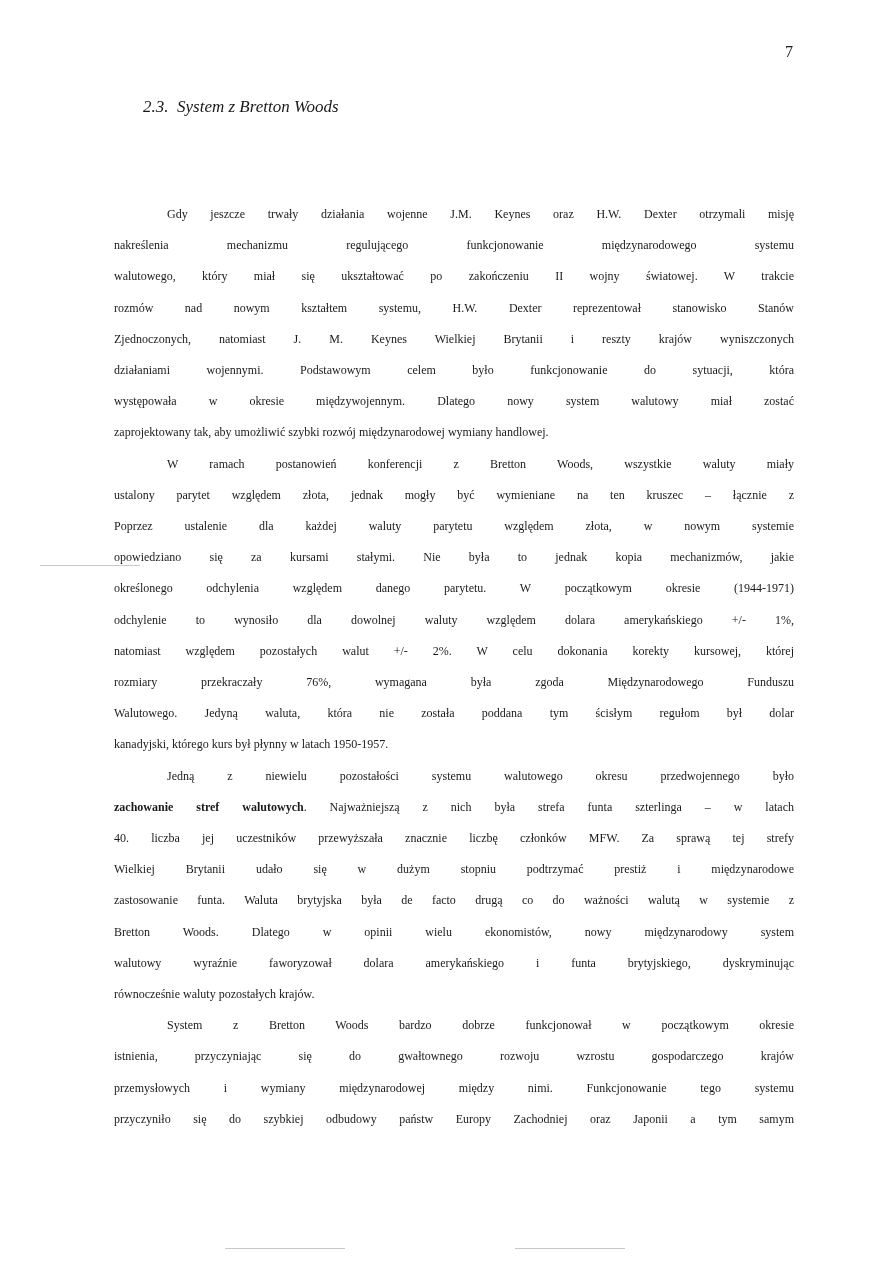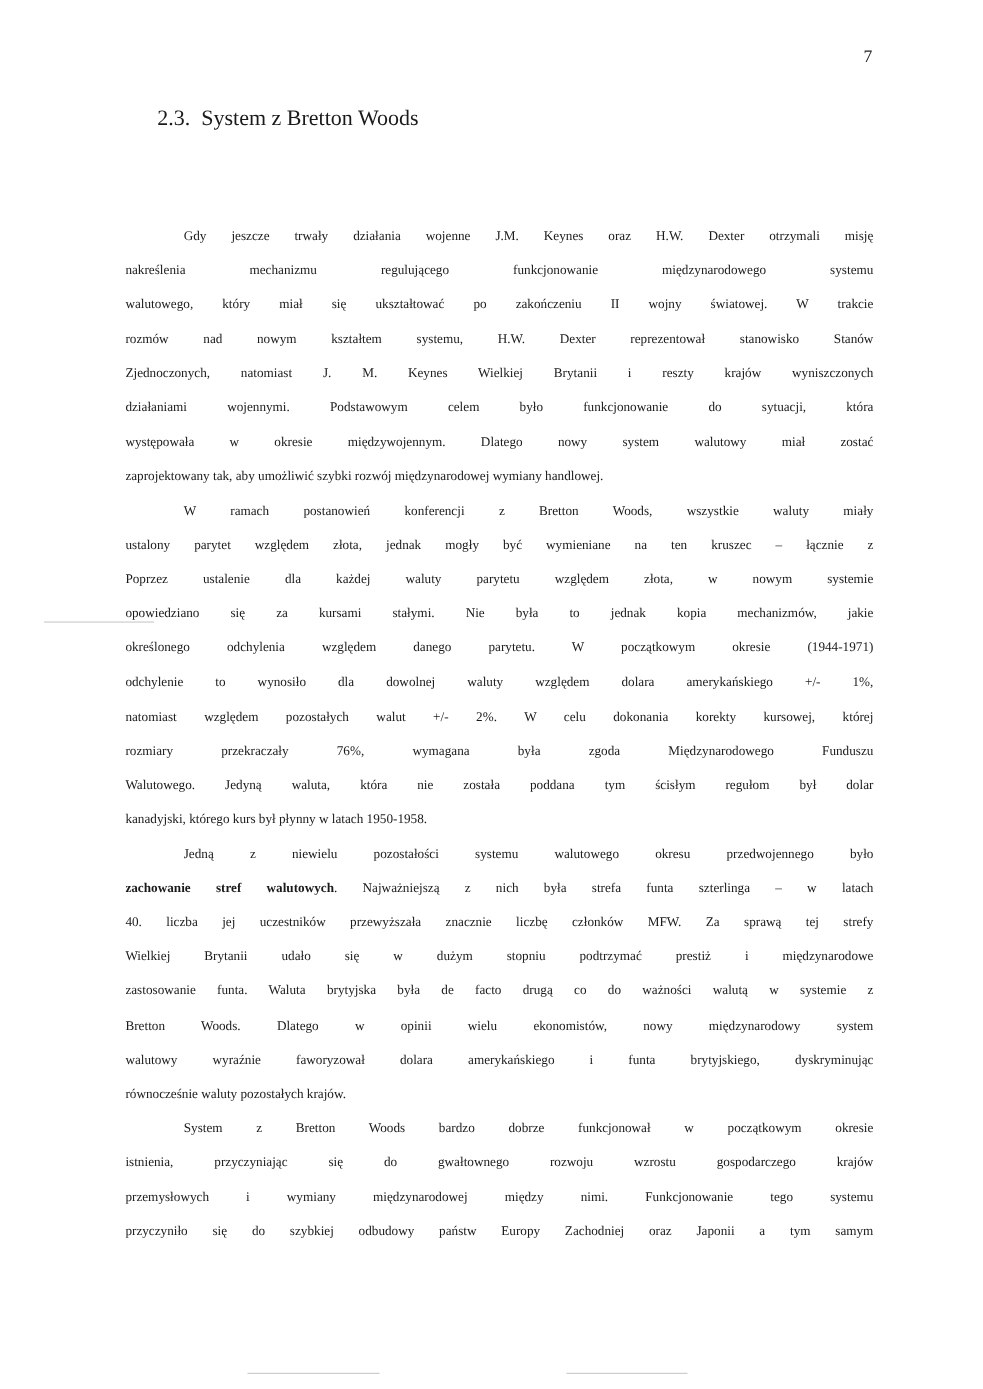--- a/index.html
+++ b/index.html
@@ -1,19 +1,19 @@
 <!DOCTYPE html>
 <html><head>
 <meta charset="utf-8">
 <style>
   html, body { margin: 0; padding: 0; background: #ffffff; }
   body { width: 894px; height: 1263px; position: relative; overflow: hidden;
          font-family: "Liberation Serif", "DejaVu Serif", serif; color: #1a1a1a; }
   .page-number { position: absolute; left: 785px; top: 43px; font-size: 16px; }
-  .heading { position: absolute; left: 143px; top: 97px; font-size: 20px; }
+  .heading { position: absolute; left: 143px; top: 97px; font-size: 17px; font-style: italic; }
   .body-text { position: absolute; left: 114px; top: 163px; width: 680px;
                font-size: 12px; line-height: 31.2px; text-align: justify; margin-top: 36px; }
   .line { display: block; text-align: justify; text-align-last: justify; white-space: nowrap; }
   .line.last { text-align-last: left; }
   .indent { padding-left: 53px; }
   b { font-weight: bold; }
   .scan-mark { position: absolute; height: 1px; background: #c8c8c8; }
 </style>
 </head>
 <body>
@@ -39,21 +39,21 @@
   <div>
     <span class="line indent">W ramach postanowień konferencji z Bretton Woods, wszystkie waluty miały</span>
     <span class="line">ustalony parytet względem złota, jednak mogły być wymieniane na ten kruszec – łącznie z</span>
     <span class="line">Poprzez ustalenie dla każdej waluty parytetu względem złota, w nowym systemie</span>
     <span class="line">opowiedziano się za kursami stałymi. Nie była to jednak kopia mechanizmów, jakie</span>
     <span class="line">określonego odchylenia względem danego parytetu. W początkowym okresie (1944-1971)</span>
     <span class="line">odchylenie to wynosiło dla dowolnej waluty względem dolara amerykańskiego +/- 1%,</span>
     <span class="line">natomiast względem pozostałych walut +/- 2%. W celu dokonania korekty kursowej, której</span>
     <span class="line">rozmiary przekraczały 76%, wymagana była zgoda Międzynarodowego Funduszu</span>
     <span class="line">Walutowego. Jedyną waluta, która nie została poddana tym ścisłym regułom był dolar</span>
-    <span class="line last">kanadyjski, którego kurs był płynny w latach 1950-1958.</span>
+    <span class="line last">kanadyjski, którego kurs był płynny w latach 1950-1957.</span>
   </div>
   <div>
     <span class="line indent">Jedną z niewielu pozostałości systemu walutowego okresu przedwojennego było</span>
     <span class="line"><b>zachowanie stref walutowych</b><span>. Najważniejszą z nich była strefa funta szterlinga – w latach</span></span>
     <span class="line">40. liczba jej uczestników przewyższała znacznie liczbę członków MFW. Za sprawą tej strefy</span>
     <span class="line">Wielkiej Brytanii udało się w dużym stopniu podtrzymać prestiż i międzynarodowe</span>
     <span class="line">zastosowanie funta. Waluta brytyjska była de facto drugą co do ważności walutą w systemie z</span>
     <span class="line">Bretton Woods. Dlatego w opinii wielu ekonomistów, nowy międzynarodowy system</span>
     <span class="line">walutowy wyraźnie faworyzował dolara amerykańskiego i funta brytyjskiego, dyskryminując</span>
     <span class="line last">równocześnie waluty pozostałych krajów.</span>

